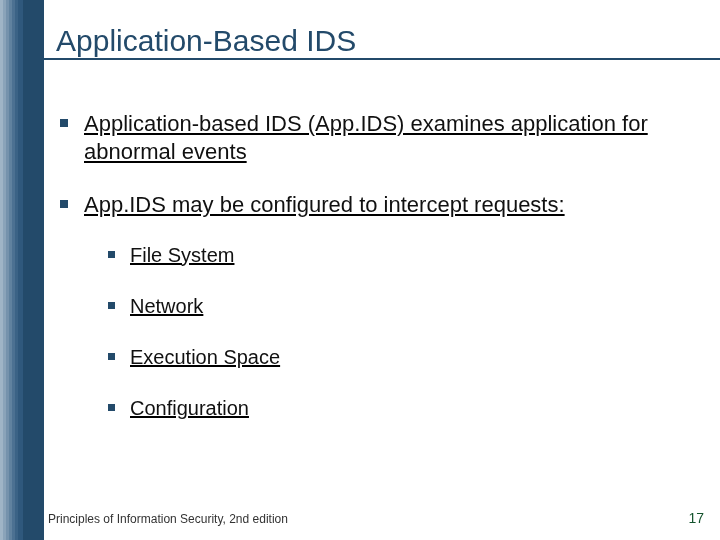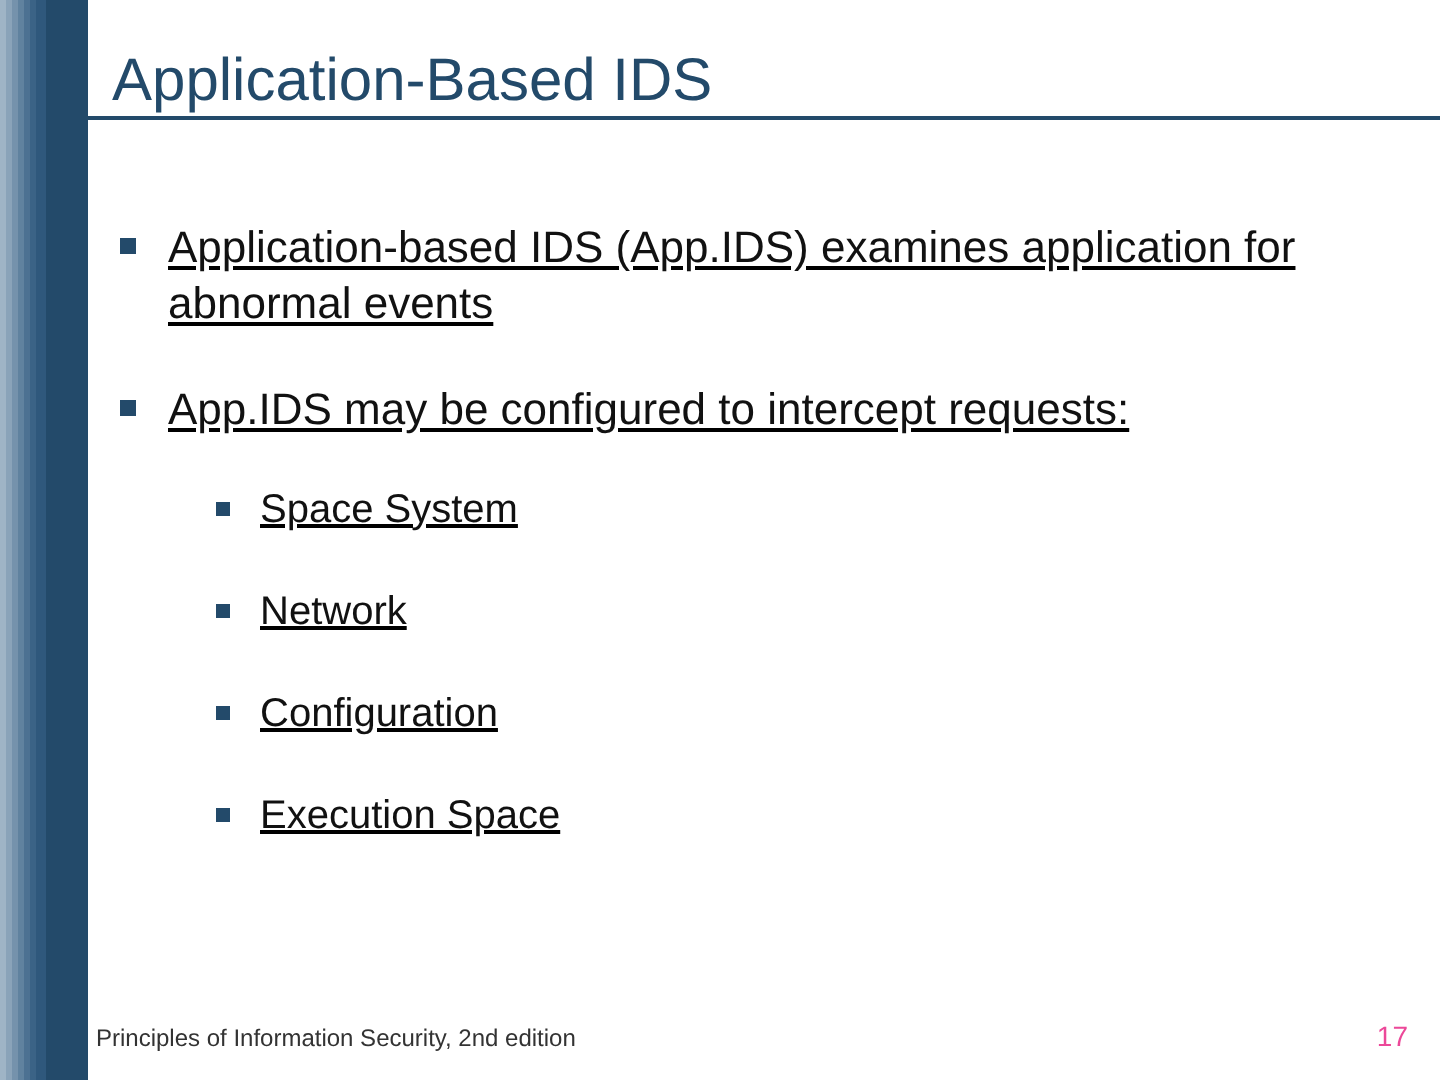--- a/index.html
+++ b/index.html
@@ -90,21 +90,21 @@
     left: 48px;
     bottom: 14px;
     font-size: 12px;
     color: #333;
   }
   .footer-right {
     position: absolute;
     right: 16px;
     bottom: 14px;
     font-size: 14px;
-    color: #ec4899;
+    color: #14532d;
   }
 </style>
 </head>
 <body>
 
 <div class="sidebar">
   <div class="bar" style="width:3px;background:#9fb4c6;"></div>
   <div class="bar" style="width:3px;background:#8aa3b9;"></div>
   <div class="bar" style="width:3px;background:#7592ac;"></div>
   <div class="bar" style="width:3px;background:#60829f;"></div>
@@ -123,30 +123,30 @@
 
 <div class="content body-list" style="top:68px;">
   <ul class="lvl1">
     <li>
       <span>Application-based IDS (App.IDS) examines application for abnormal events</span>
     </li>
     <li>
       <span>App.IDS may be configured to intercept requests:</span>
       <ul class="lvl2">
         <li>
-          <span>Space System</span>
+          <span>File System</span>
         </li>
         <li>
           <span>Network</span>
         </li>
         <li>
-          <span>Configuration</span>
+          <span>Execution Space</span>
         </li>
         <li>
-          <span>Execution Space</span>
+          <span>Configuration</span>
         </li>
       </ul>
     </li>
   </ul>
 </div>
 
 <div class="footer-left">Principles of Information Security, 2nd edition</div>
 <div class="footer-right">17</div>
 
 </body></html>

